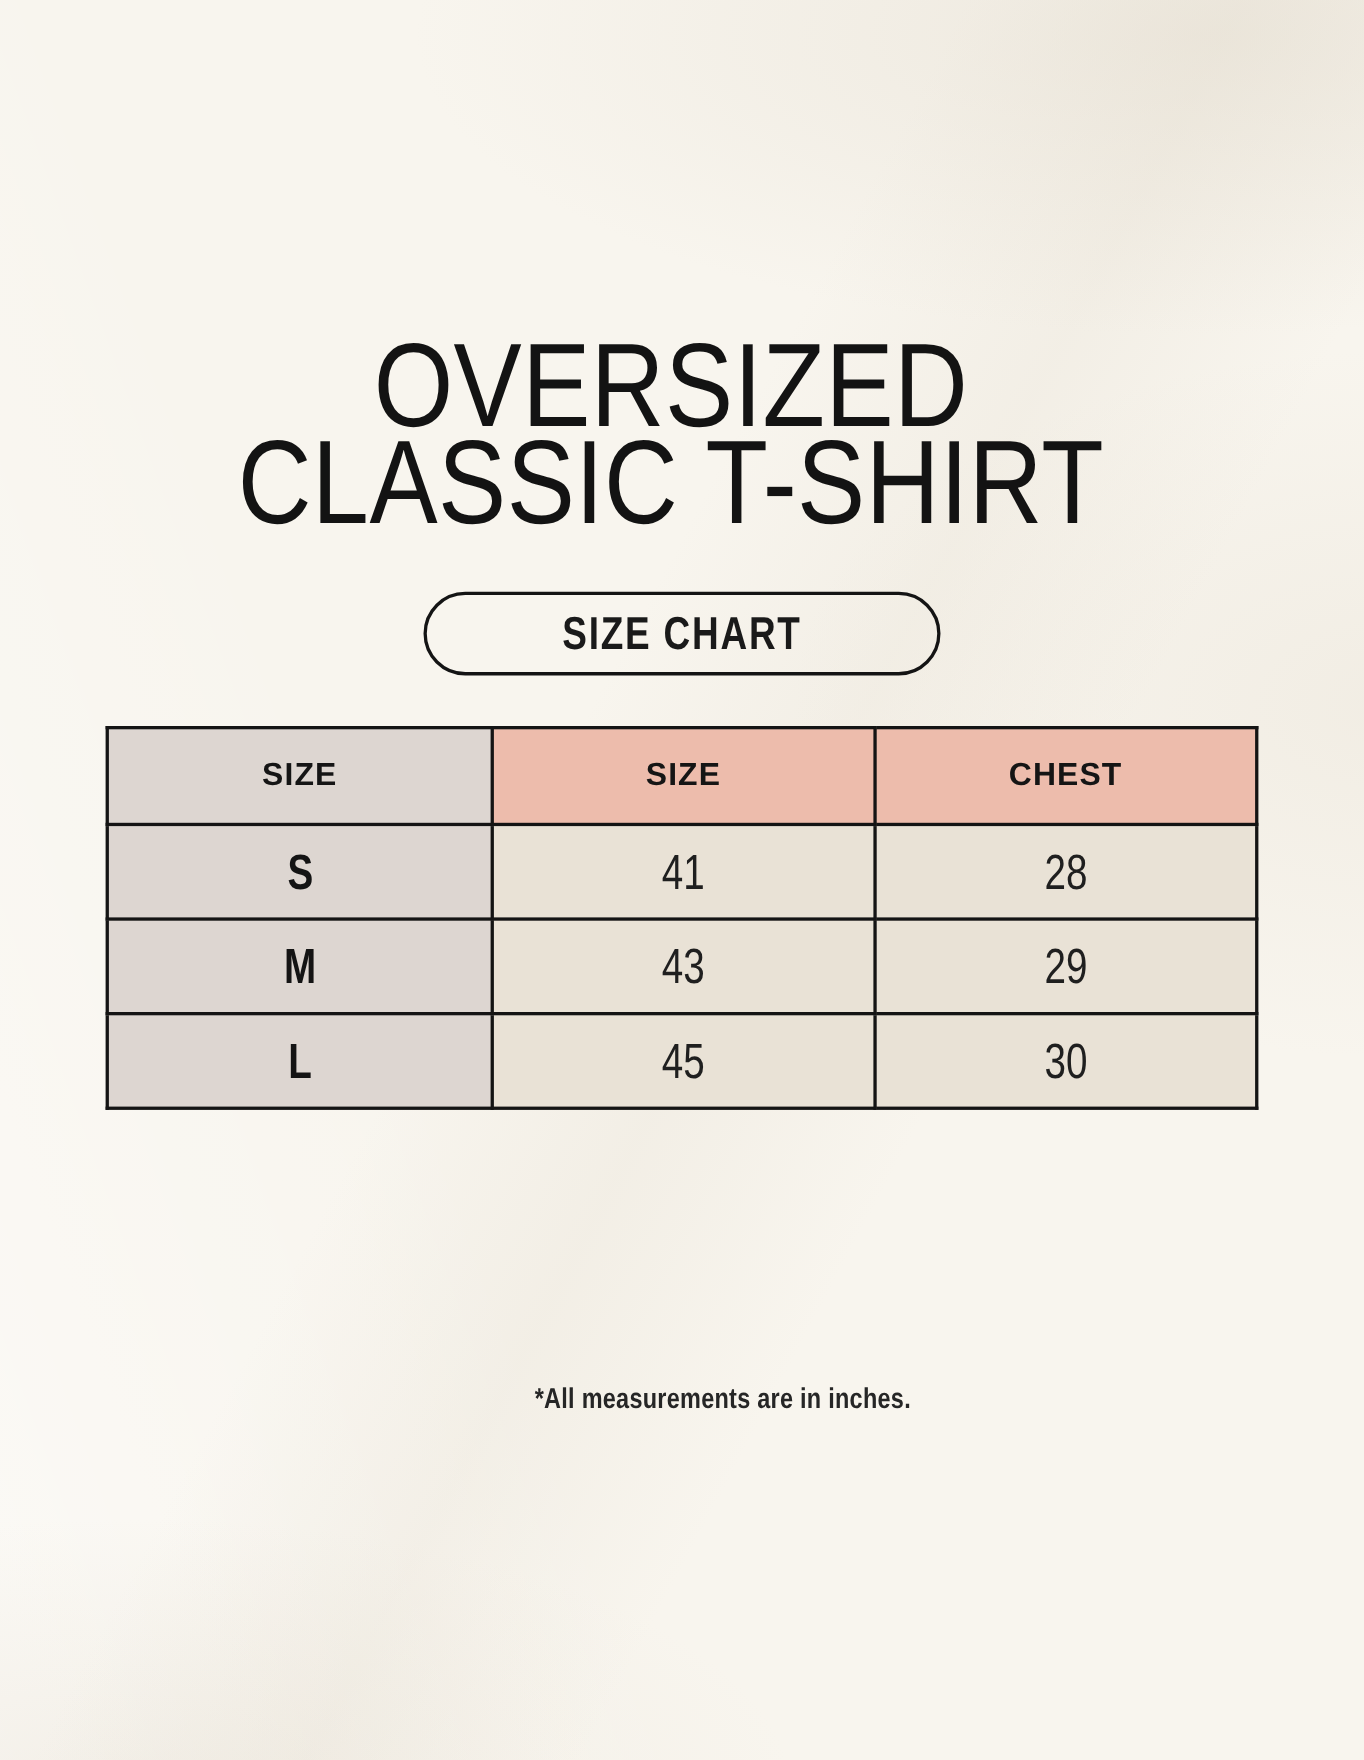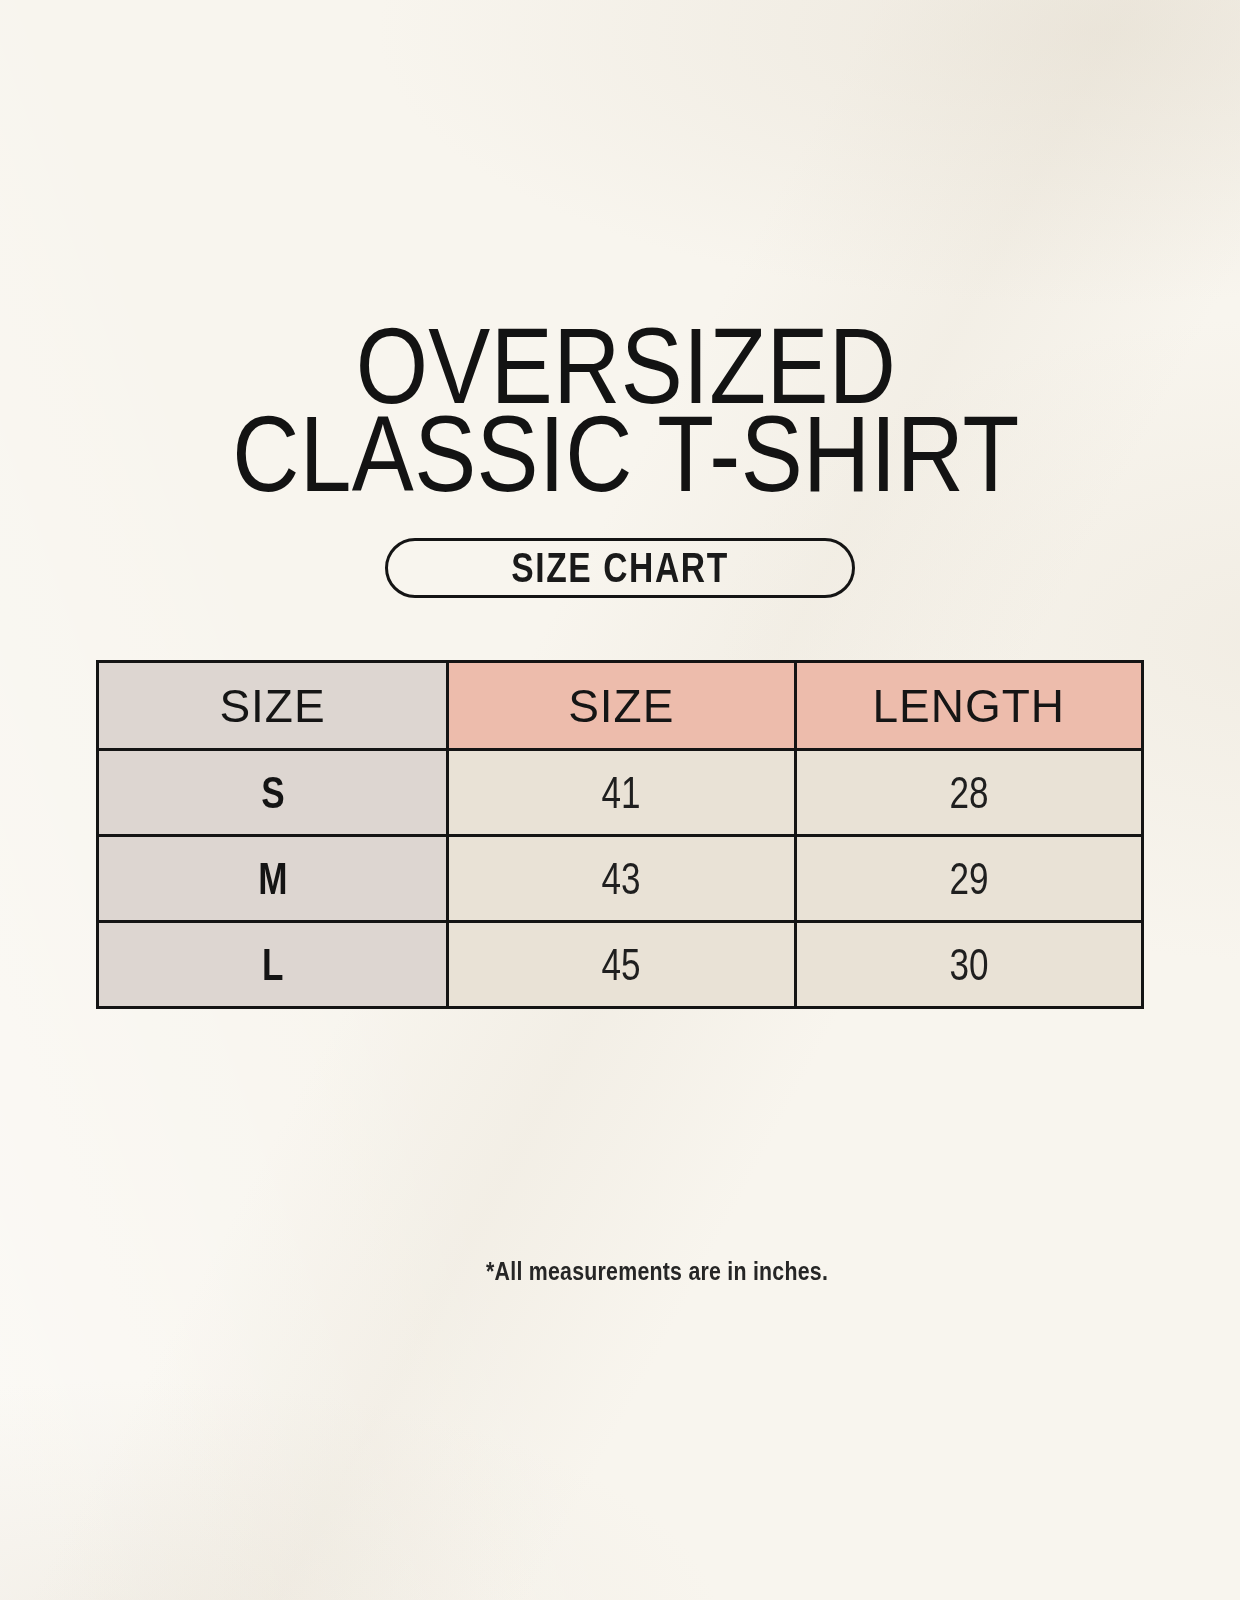--- a/index.html
+++ b/index.html
@@ -21,42 +21,42 @@
       radial-gradient(1000px 420px at 10% 102%, rgba(224,216,201,0.30), rgba(224,216,201,0) 60%),
       linear-gradient(70deg, rgba(255,255,255,0.45), rgba(255,255,255,0) 35%);
   }
 
   
   .title {
     position: absolute;
     top: 306px;
     left: 0;
     width: 1220px;
-    margin: 16px;
+    margin: 0;
     text-align: center;
     font-size: 108px;
     font-weight: 400;
     line-height: 88px;
     letter-spacing: 0.5px;
     color: #131313;
   }
   .title-line {
     display: block;
     white-space: nowrap;
     transform: scaleX(0.86);
     transform-origin: 50% 50%;
   }
 
   
   .pill {
     position: absolute;
     top: 538px;
     left: 385px;
     width: 470px;
-    height: 60px;
+    height: 76px;
     box-sizing: border-box;
     border: 3px solid #141414;
     border-radius: 40px;
     background: transparent;
     display: flex;
     align-items: center;
     justify-content: center;
   }
   .pill-label {
     display: inline-block;
@@ -87,22 +87,22 @@
   .size-table thead th { height: 85px; }
   .size-table tbody th, .size-table tbody td { height: 83px; }
 
   .head-size   { background: var(--size-column-gray, #ddd6d1); }
   .head-accent { background: var(--header-accent-pink, #edbcac); }
   .cell-size   { background: var(--size-column-gray, #ddd6d1); }
   .cell-data   { background: var(--data-cell-cream, #e9e2d6); }
 
   .head-label {
     display: inline-block;
-    font-size: 46px;
-    font-weight: 400;
+    font-size: 29px;
+    font-weight: 700;
     letter-spacing: 1px;
     color: #151515;
   }
   .cell-text {
     display: inline-block;
     white-space: nowrap;
     transform: scaleX(0.78);
     transform-origin: 50% 50%;
     font-size: 45px;
     color: #1f1f1f;
@@ -146,21 +146,21 @@
   <table class="size-table">
     <thead>
       <tr>
         <th class="head-size" style="width:33.5%">
           <span class="head-label">SIZE</span>
         </th>
         <th class="head-accent" style="width:33.25%">
           <span class="head-label">SIZE</span>
         </th>
         <th class="head-accent" style="width:33.25%">
-          <span class="head-label">LENGTH</span>
+          <span class="head-label">CHEST</span>
         </th>
       </tr>
     </thead>
     <tbody>
       <tr>
         <th class="cell-size"><span class="cell-text">S</span></th>
         <td class="cell-data"><span class="cell-text">41</span></td>
         <td class="cell-data"><span class="cell-text">28</span></td>
       </tr>
       <tr>

